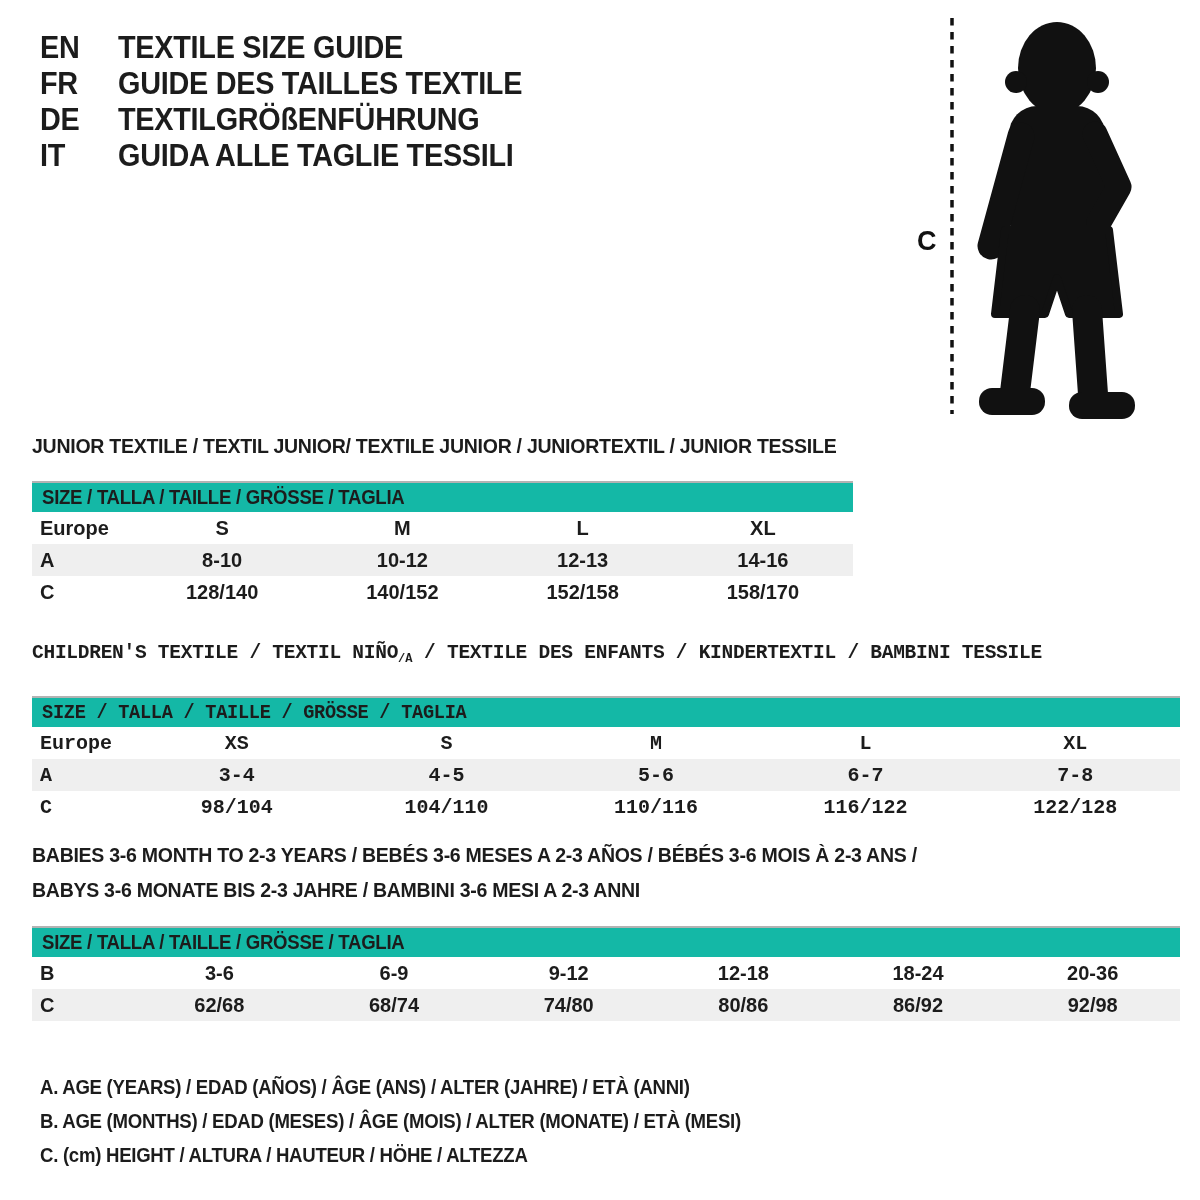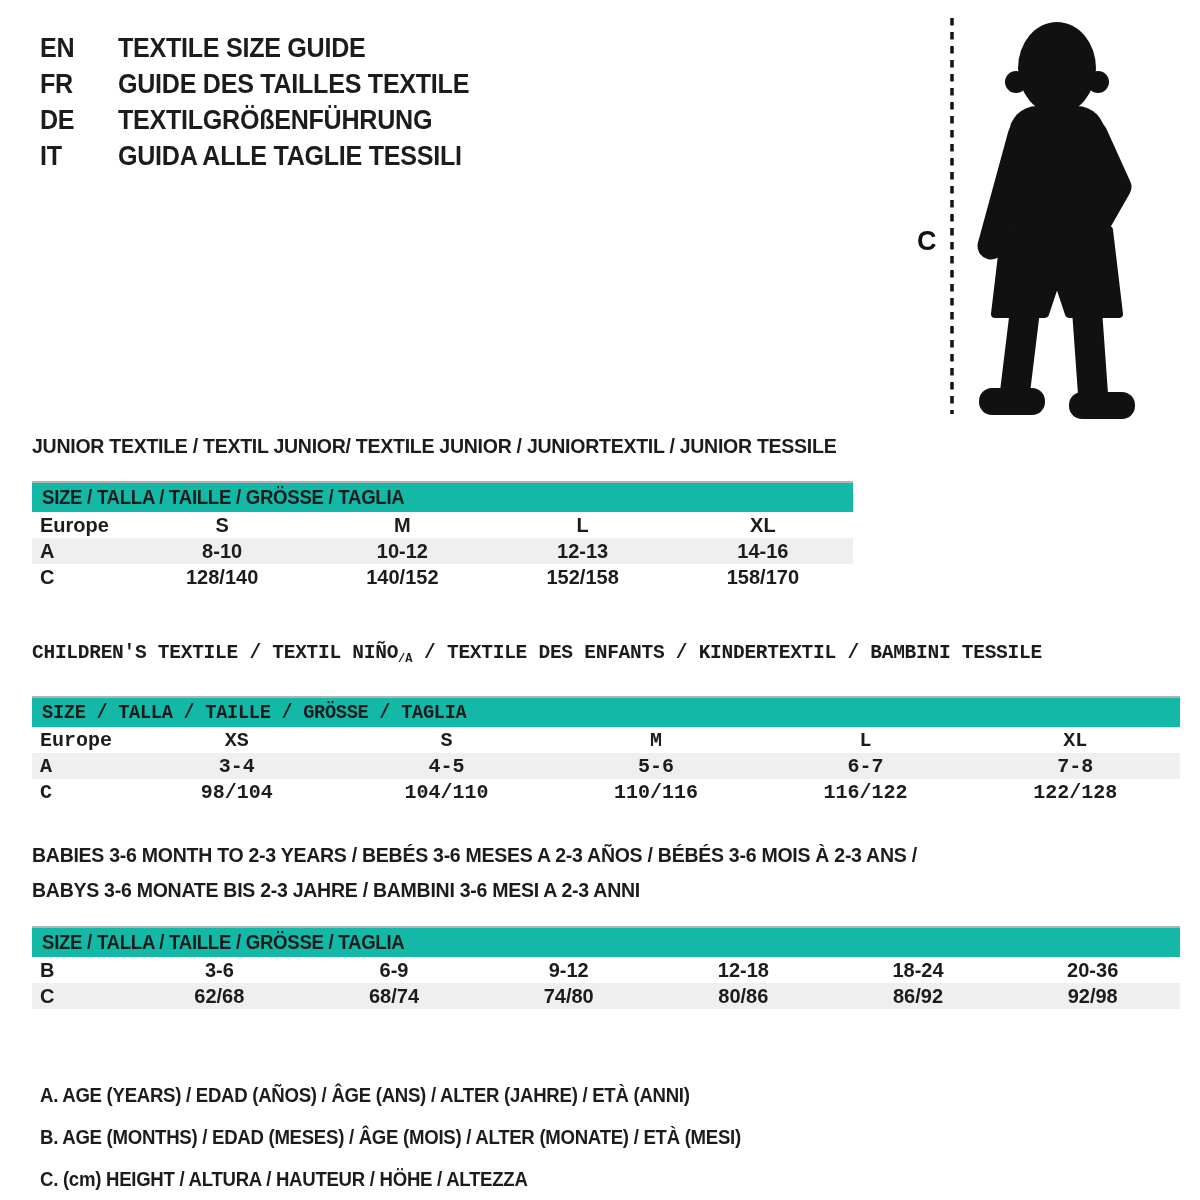--- a/index.html
+++ b/index.html
@@ -6,21 +6,21 @@
   .page{
     position:relative;width:1200px;height:1200px;background:#ffffff;
     overflow:hidden;color:#1c1c1c;
     font-family:"Liberation Sans", sans-serif;
     -webkit-font-smoothing:antialiased;
   }
   .cond{display:inline-block;transform:scaleX(0.93);transform-origin:0 50%;white-space:nowrap;letter-spacing:-0.3px;}
 
   
   .lang-list{position:absolute;top:30px;left:40px;}
-  .lang-row{display:flex;height:36px;align-items:center;font-size:27px;font-weight:bold;}
+  .lang-row{display:flex;height:36px;align-items:center;font-size:31px;font-weight:bold;}
   .lang-code{width:78px;flex:0 0 78px;}
 
   
   .figure{position:absolute;top:8px;left:905px;width:292px;height:422px;}
 
   
   .sec{position:absolute;left:32px;}
   #junior{top:434px;width:821px;}
   #children{top:641px;width:1148px;font-family:Liberation Mono, monospace;}
   #babies{top:843px;width:1148px;}
@@ -28,28 +28,28 @@
   .sub{font-size:13px;vertical-align:-4px;letter-spacing:0;}
   .size-bar{
     height:31px;background:#14b8a6;border-top:2px solid #b3b3b3;box-sizing:border-box;
     display:flex;align-items:center;padding-left:10px;
     font-size:20px;font-weight:bold;
   }
   #junior .size-bar{margin-top:23px;}
   #children .size-bar{margin-top:25px;}
   #babies .size-bar{margin-top:24px;}
   .t-line2{margin-top:11px;}
-  .trow{display:flex;height:26px;align-items:center;font-size:20px;font-weight:bold;}
+  .trow{display:flex;height:32px;align-items:center;font-size:20px;font-weight:bold;}
   .tlabel{width:100px;flex:0 0 100px;padding-left:8px;box-sizing:border-box;}
   .tcell{flex:1;text-align:center;}
   .shaded{background:#efefef;}
 
   
   .footer{position:absolute;top:1070px;left:40px;font-size:20px;font-weight:bold;}
-  .footer .leg{height:34px;display:flex;align-items:center;margin-top:8px;}
+  .footer .leg{height:34px;display:flex;align-items:center;}
 </style>
 </head>
 <body>
 
 <div class="page">
 
   <div class="lang-list">
     <div class="lang-row">
       <span class="lang-code cond">EN</span>
       <span class="cond">TEXTILE SIZE GUIDE</span>

